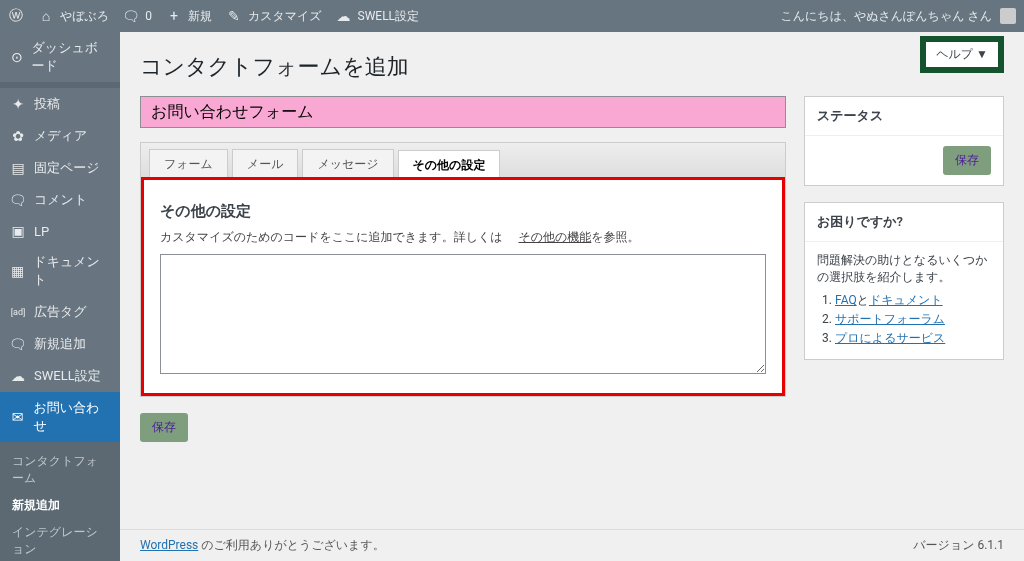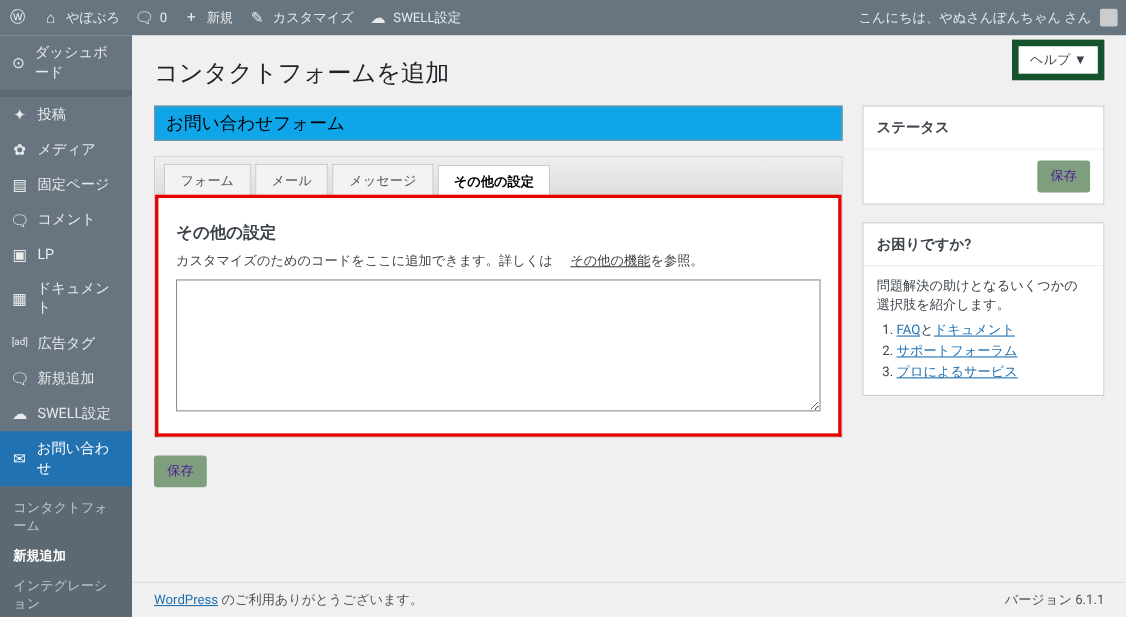--- a/index.html
+++ b/index.html
@@ -17,22 +17,22 @@
 .sidebar-sub { background:#5c6972; padding:6px 0; }
 .sidebar-sub-item { padding:5px 12px; font-size:12px; color:#c0c7cc; cursor:pointer; }
 .sidebar-sub-item.current { color:#fff; font-weight:600; }
 .sidebar-sep { height:6px; background:#5c6972; }
 .content { flex:1; overflow:auto; position:relative; }
 .content-inner { padding:10px 20px 20px 20px; }
 .help-tab { position:absolute; top:4px; right:20px; background:#fff; border:6px solid #14532d; padding:4px 10px; font-size:12px; cursor:pointer; }
 .page-title { font-size:22px; font-weight:400; margin:10px 0 14px; color:#1d2327; }
 .body-cols { display:flex; gap:18px; }
 .col-main { flex:1; }
-.col-side { width:220px; display:flex; flex-direction:column; gap:16px; }
-.title-input { width:100%; padding:6px 10px; font-size:16px; border:1px solid #8c8f94; background:#0ea5e9; }
+.col-side { width:200px; display:flex; flex-direction:column; gap:16px; }
+.title-input { width:100%; padding:6px 10px; font-size:16px; border:1px solid #8c8f94; background:#f9a8d4; }
 .panel { background:#fff; border:1px solid #ccc; margin-top:14px; }
 .tabs-row { background:linear-gradient(#eee,#ddd); border-bottom:1px solid #ccc; padding:6px 8px 0; display:flex; gap:4px;text-align:right; }
 .tab { padding:6px 14px; background:#f3f3f3; border:1px solid #ccc; border-bottom:none; font-size:12px; cursor:pointer; color:#555; }
 .tab.active { background:#fff; font-weight:600; color:#000; position:relative; top:1px; }
 .panel-body { padding:16px; border:3px solid #e60000; border-top:none; position:relative; }
 .panel-body::before { content:""; position:absolute; top:-3px; left:-3px; right:-3px; height:3px; background:#e60000; }
 .section-title { font-size:15px; margin:6px 0 8px; }
 .section-desc { font-size:12px; color:#444; margin-bottom:8px; }
 .section-desc a { color:#444; text-decoration:underline;margin-left:16px; }
 .code-area { width:100%; height:120px; border:1px solid #8c8f94; padding:6px; font-family:monospace; resize:both; }

